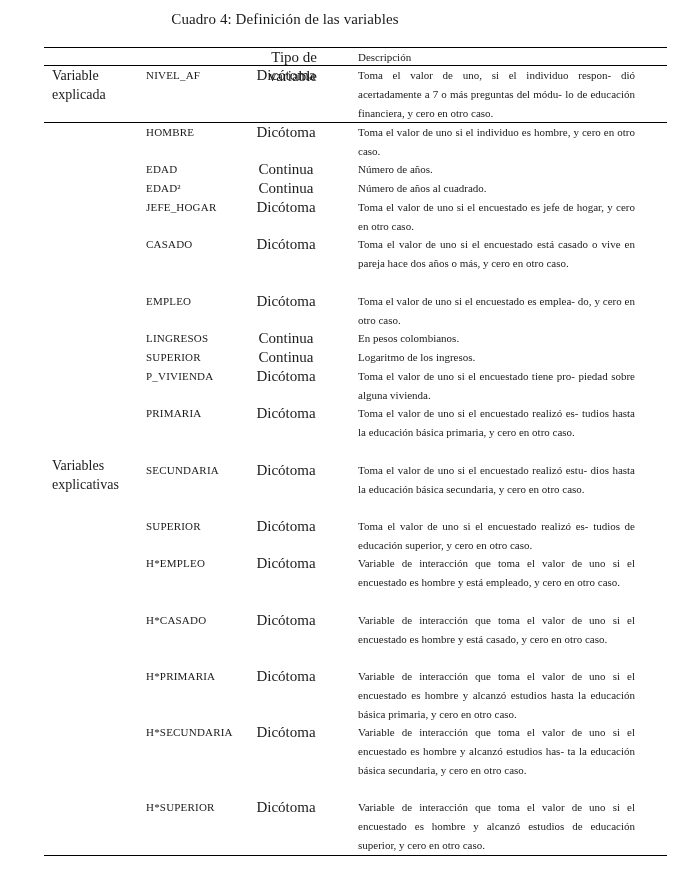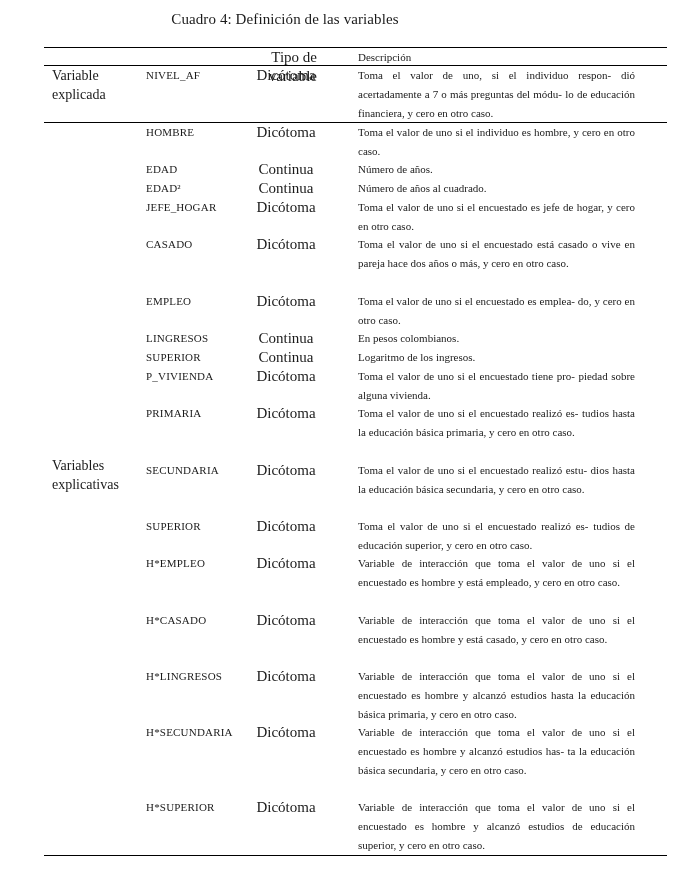--- a/index.html
+++ b/index.html
@@ -122,21 +122,21 @@
   <span class="var">H*EMPLEO</span>
   <span class="tipo">Dicótoma</span>
   <span class="desc">Variable de interacción que toma el valor de uno si el encuestado es hombre y está empleado, y cero en otro caso.</span>
 </div>
 <div class="row" style="top:611px">
   <span class="var">H*CASADO</span>
   <span class="tipo">Dicótoma</span>
   <span class="desc">Variable de interacción que toma el valor de uno si el encuestado es hombre y está casado, y cero en otro caso.</span>
 </div>
 <div class="row" style="top:667px">
-  <span class="var">H*LINGRESOS</span>
+  <span class="var">H*PRIMARIA</span>
   <span class="tipo">Dicótoma</span>
   <span class="desc">Variable de interacción que toma el valor de uno si el encuestado es hombre y alcanzó estudios hasta la educación básica primaria, y cero en otro caso.</span>
 </div>
 <div class="row" style="top:723px">
   <span class="var">H*SECUNDARIA</span>
   <span class="tipo">Dicótoma</span>
   <span class="desc">Variable de interacción que toma el valor de uno si el encuestado es hombre y alcanzó estudios has- ta la educación básica secundaria, y cero en otro caso.</span>
 </div>
 <div class="row" style="top:798px">
   <span class="var">H*SUPERIOR</span>

